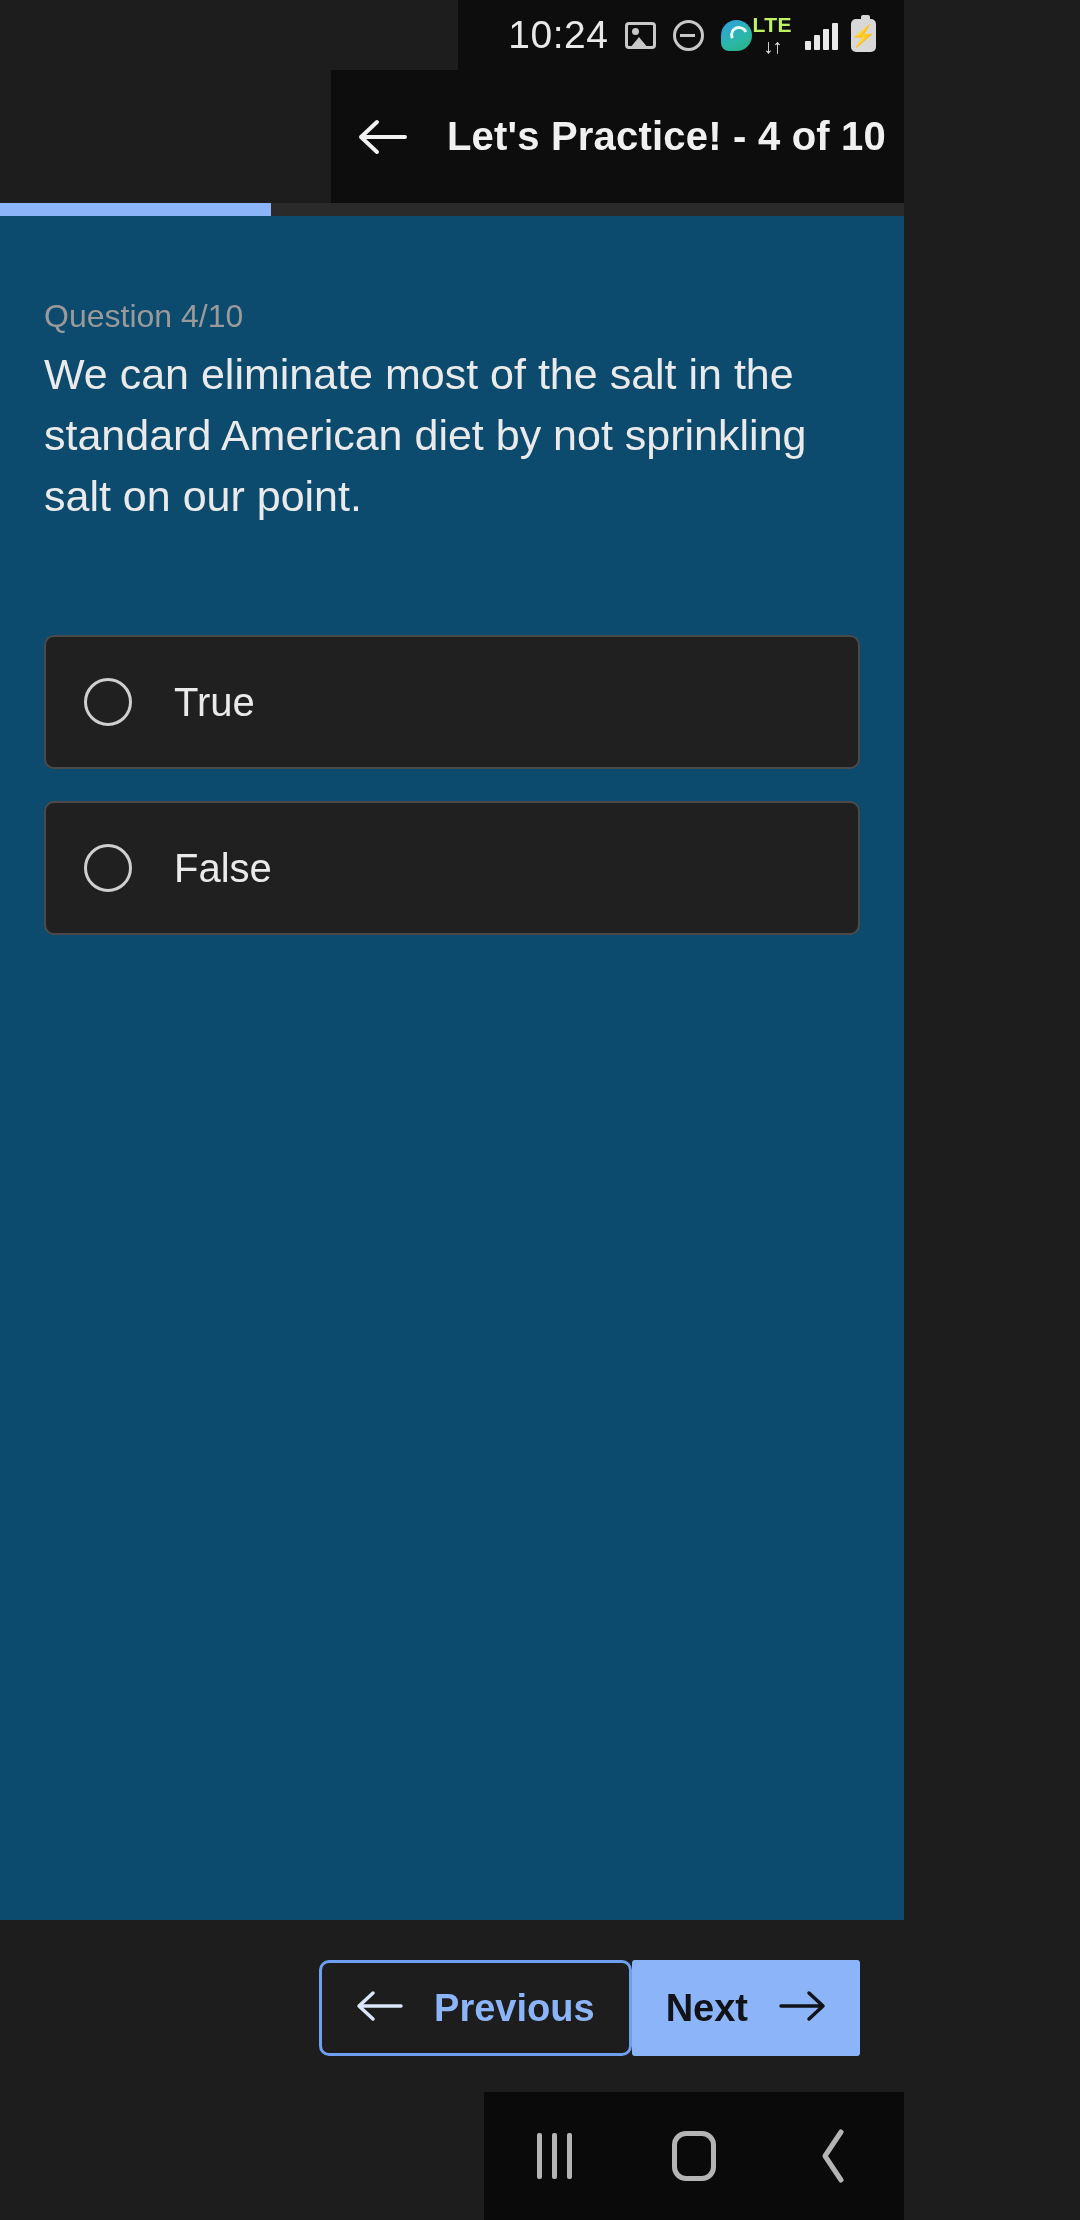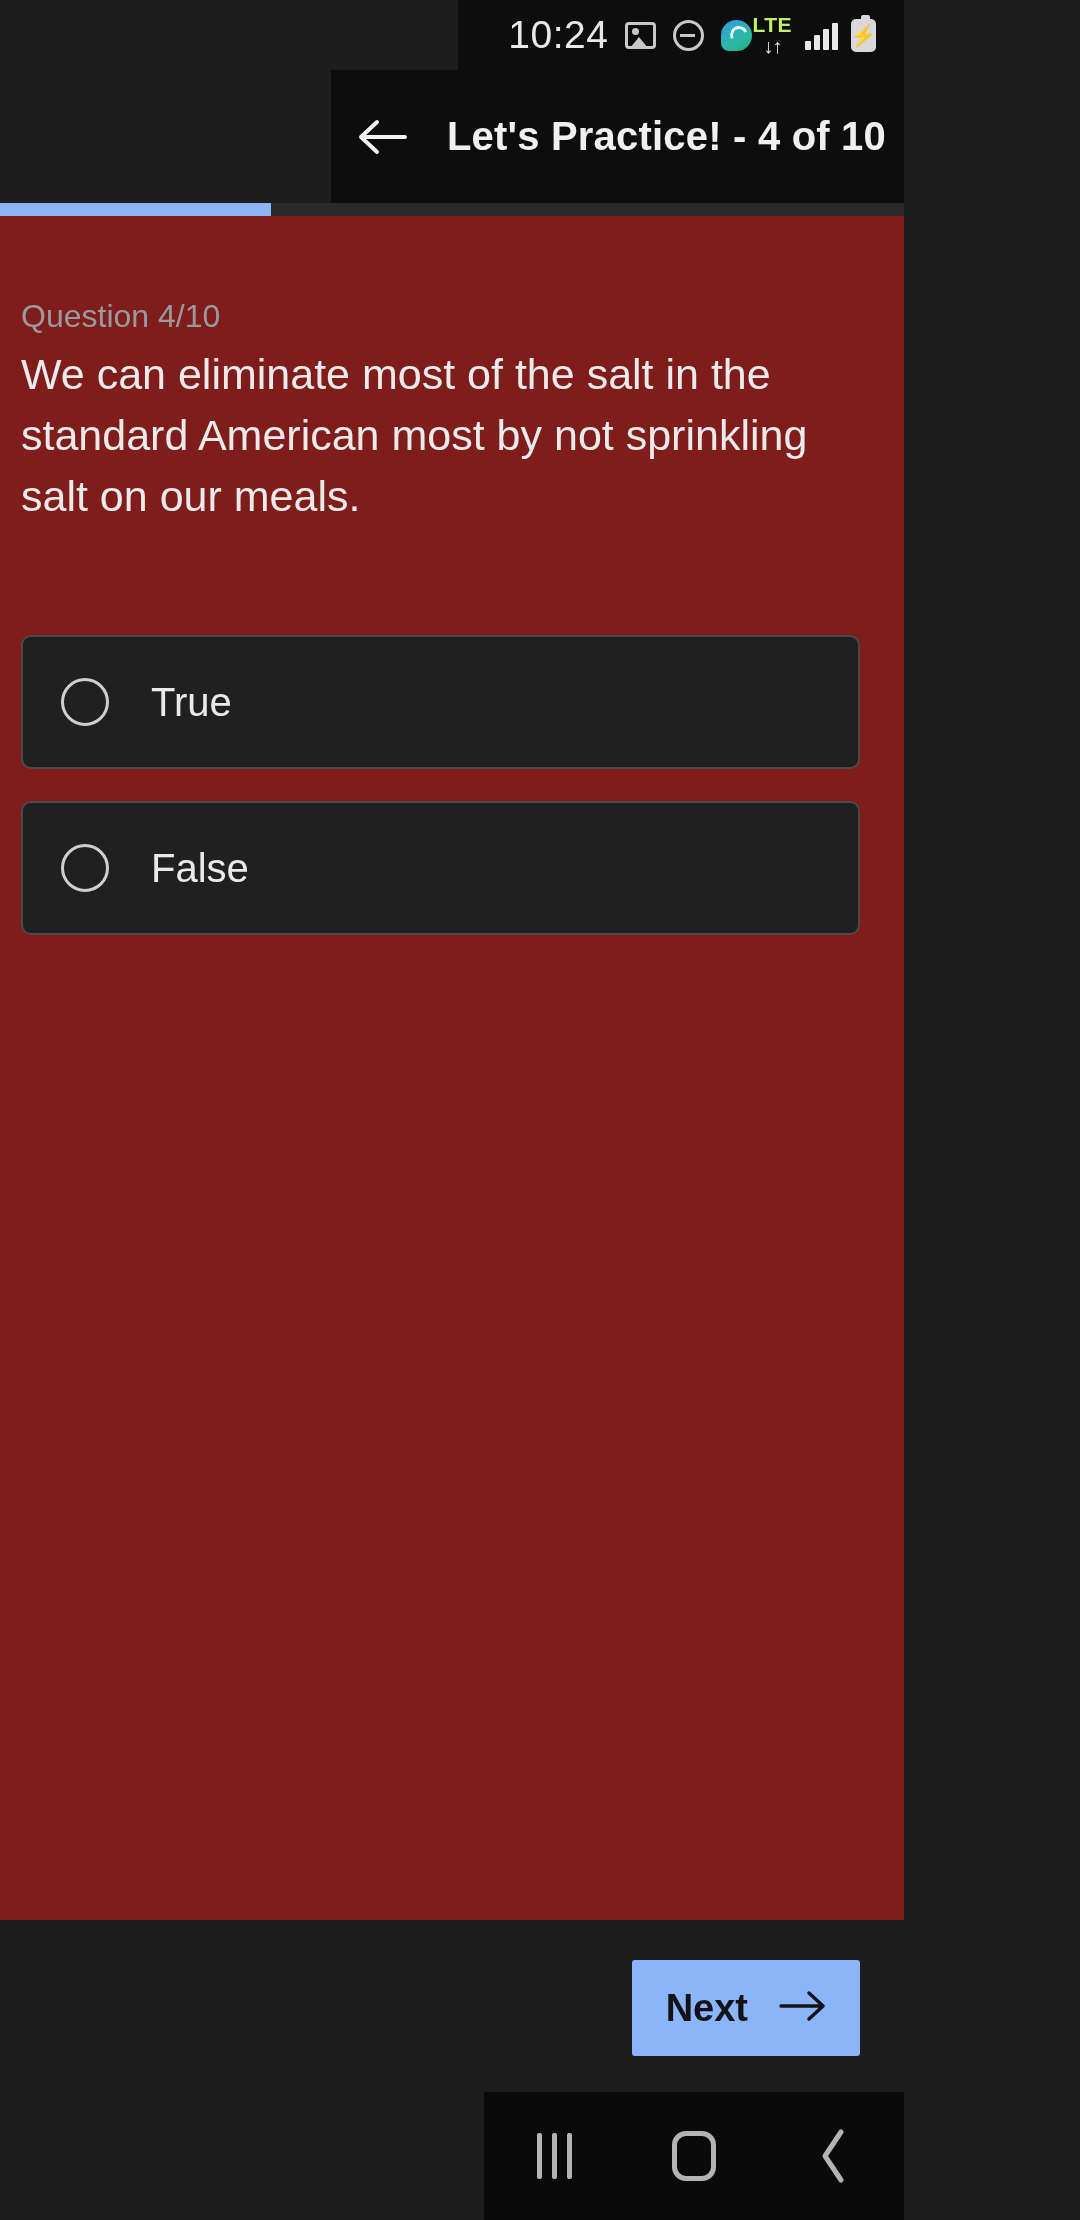--- a/index.html
+++ b/index.html
@@ -87,21 +87,21 @@
   .app-title { color:#f0f0f0; font-size:40px; font-weight:bold; letter-spacing:.2px; }
 
   
   .progress-track {
     height:13px; width:100%; background:#2a2a2a; flex:0 0 auto; position:relative;
   }
   .progress-fill { height:100%; background:#8cb4f8; width:30%; }
 
   
   .content {
-    flex:1 1 auto; background:#7f1d1d; padding:78px 44px 0 21px; overflow:hidden;
+    flex:1 1 auto; background:#0c4a6e; padding:78px 44px 0 44px; overflow:hidden;
   }
   .q-meta { color:#9a9a9a; font-size:32px; line-height:1.38; }
   .q-text {
     color:#eaeaea; font-size:43px; line-height:1.42; margin-top:6px; max-width:1000px;
   }
 
   .options { margin-top:108px; display:flex; flex-direction:column; gap:32px; }
   .option {
     border:2px solid #4a4a4a; border-radius:10px; background:#202020;
     height:134px; display:flex; align-items:center; padding:0 38px; gap:42px;
@@ -178,36 +178,44 @@
     </div>
     <div class="app-title">Let's Practice! - 4 of 10</div>
   </div>
 
   <div class="progress-track">
     <div class="progress-fill" id="progress-fill" style="width: 30%; background: rgb(140, 180, 248);"></div>
   </div>
 
   <div class="content">
     <div class="q-meta">Question 4/10</div>
-    <div class="q-text">We can eliminate most of the salt in the standard American most by not sprinkling salt on our meals.</div>
+    <div class="q-text">We can eliminate most of the salt in the standard American diet by not sprinkling salt on our point.</div>
 
     <div class="options">
       <div class="option">
         <span class="radio"></span>
         <span class="option-label">True</span>
       </div>
       <div class="option">
         <span class="radio"></span>
         <span class="option-label">False</span>
       </div>
     </div>
   </div>
 
   <div class="footer-divider"></div>
   <div class="footer">
+    <div class="btn-prev">
+      <span>
+        <svg width="48" height="34" viewBox="0 0 48 34" aria-hidden="true">
+          <path d="M17 4 L3 17 L17 30 M3 17 L45 17" stroke="#dbe6fb" stroke-width="3.5" fill="none" stroke-linecap="round" stroke-linejoin="round"></path>
+        </svg>
+      </span>
+      <span class="lbl">Previous</span>
+    </div>
     <div class="btn-next">
       <span class="lbl">Next</span>
       <span>
         <svg width="48" height="34" viewBox="0 0 48 34" aria-hidden="true">
           <path d="M31 4 L45 17 L31 30 M45 17 L3 17" stroke="#111318" stroke-width="3.5" fill="none" stroke-linecap="round" stroke-linejoin="round"></path>
         </svg>
       </span>
     </div>
   </div>
 

